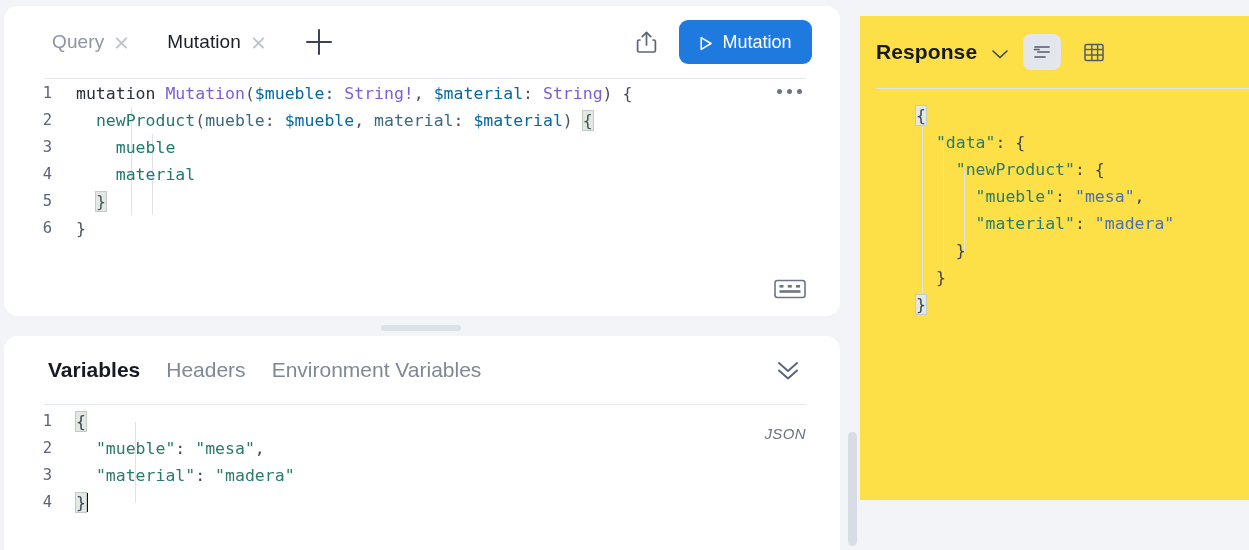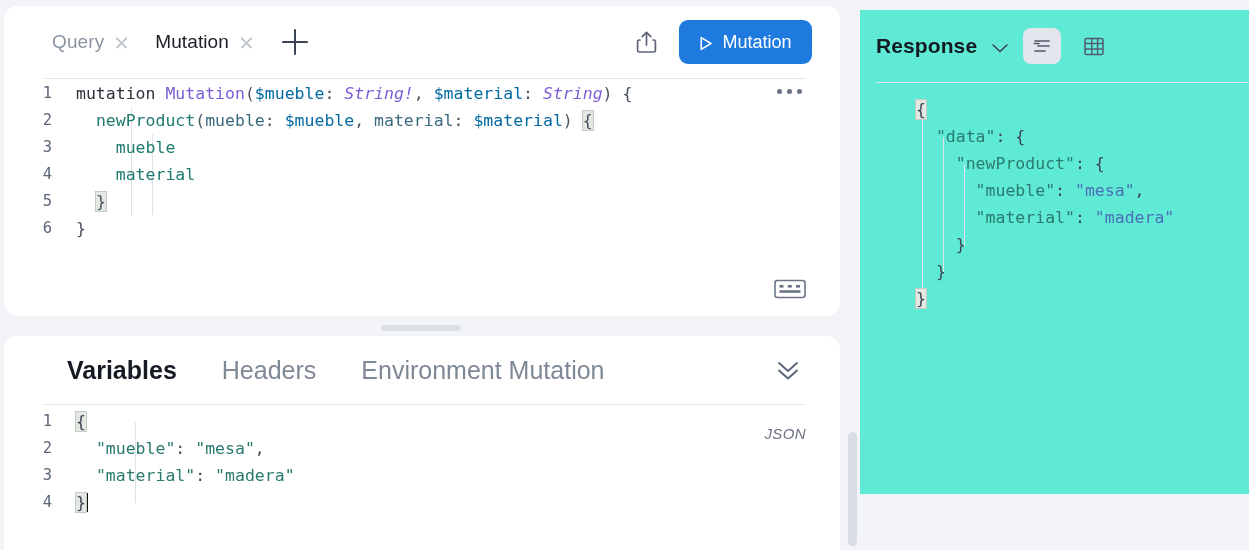--- a/index.html
+++ b/index.html
@@ -22,21 +22,21 @@
     position: absolute; left: 4px; top: 6px;
     width: 836px; height: 310px;
     background: #ffffff;
     border-radius: 14px;
   }
   .op-toolbar {
     position: relative;
     height: 72px;
     display: flex; align-items: center;
   }
-  .tabs { display: flex; align-items: center; margin-left: 48px; gap: 0; }
+  .tabs { display: flex; align-items: center; margin-left: 48px; gap: 12px; }
   .tab {
     display: flex; align-items: center; gap: 10px;
     font-size: 19px; cursor: pointer;
     padding-right: 26px;
   }
   .tab .tab-label { color: #8c95a3; letter-spacing: .1px; }
   .tab.active .tab-label { color: #1a1f29; }
   .tab-close {
     width: 15px; height: 15px; position: relative; opacity: .85; flex: none;
   }
@@ -101,21 +101,21 @@
 
   
   .guide {
     position: absolute; width: 1px; background: #dfe3e9;
   }
 
   
   .t-kw      { color: #2a2f3a; }          
   .t-opname  { color: #7b5ed6; }          
   .t-var     { color: #0369a1; }          
-  .t-type    { color: #7b5ed6; font-style: italic; }          
+  .t-type    { color: #7b5ed6; }          
   .t-field   { color: #1f7a6e; }          
   .t-arg     { color: #3a6a7e; }          
   .t-punc    { color: #4a5260; }
   .bracket-hl {
     background: #e3e9e2; outline: 1px solid #c2ccc2;
   }
   .fold-dots {
     position: absolute; top: 9px;
     display: flex; gap: 5px;
   }
@@ -139,21 +139,21 @@
   .vars-panel {
     position: absolute; left: 4px; top: 336px;
     width: 836px; height: 214px;
     background: #ffffff;
     border-radius: 14px 14px 0 0;
   }
   .vars-tabs {
     position: relative; height: 68px;
     display: flex; align-items: center; padding-left: 44px; gap: 26px;
   }
-  .vtab { font-size: 25px; color: #7f8895; cursor: pointer; margin-left: 19px; }
+  .vtab { font-size: 21px; color: #7f8895; cursor: pointer; }
   .vtab.active { color: #151a23; font-weight: bold; }
   .collapse-btn {
     position: absolute; right: 38px; top: 50%; transform: translateY(-50%);
     width: 28px; height: 26px; cursor: pointer;
   }
   .vars-divider {
     position: absolute; left: 40px; right: 34px; top: 68px;
     height: 1px; background: #e4e8ee;
   }
   .vars-code {
@@ -176,23 +176,23 @@
 
   
   .vscroll {
     position: absolute; left: 848px; top: 432px;
     width: 9px; height: 114px; border-radius: 6px;
     background: #d8dce4; cursor: grab;
   }
 
   
   .right-col {
-    position: absolute; left: 860px; top: 10px;
+    position: absolute; left: 860px; top: 16px;
     width: 389px; height: 484px;
-    background: #5eead4;
+    background: #fde047;
   }
   .resp-header {
     position: relative; height: 72px; display: flex;
     align-items: center; gap: 14px; padding-left: 16px;
   }
   .resp-title {
     font-size: 21px; color: #141922; font-weight: bold; letter-spacing: .1px;
   }
   .chev-down { width: 18px; height: 12px; cursor: pointer; }
   .view-btn {
@@ -308,21 +308,21 @@
         </div>
       </div>
     </div>
 
     <div class="drag-handle"></div>
 
     <div class="vars-panel">
       <div class="vars-tabs">
         <span class="vtab active">Variables</span>
         <span class="vtab">Headers</span>
-        <span class="vtab">Environment Mutation</span>
+        <span class="vtab">Environment Variables</span>
 
         <span class="collapse-btn">
           <svg width="28" height="26" viewBox="0 0 28 26" fill="none">
             <path d="M5 6 L14 14 L23 6" stroke="#5b6478" stroke-width="1.9" stroke-linecap="round" stroke-linejoin="round"></path>
             <path d="M5 13.5 L14 21.5 L23 13.5" stroke="#5b6478" stroke-width="1.9" stroke-linecap="round" stroke-linejoin="round"></path>
           </svg>
         </span>
       </div>
       <div class="vars-divider"></div>
 

